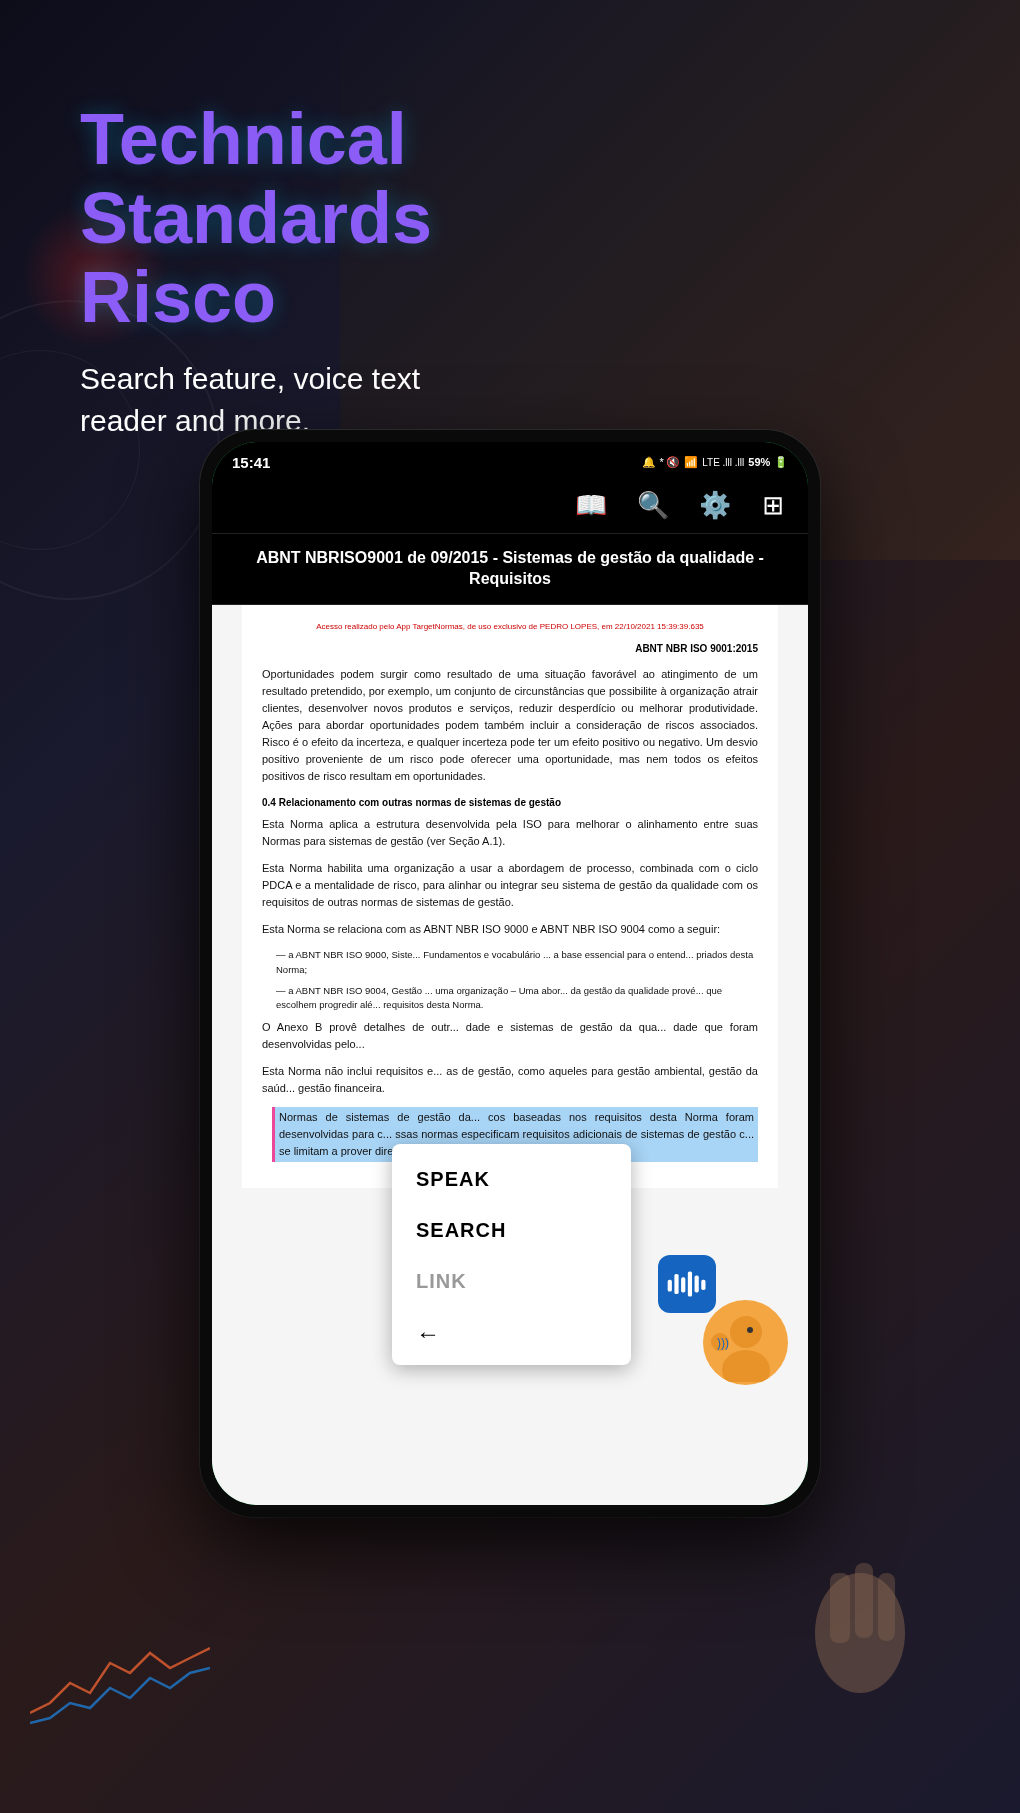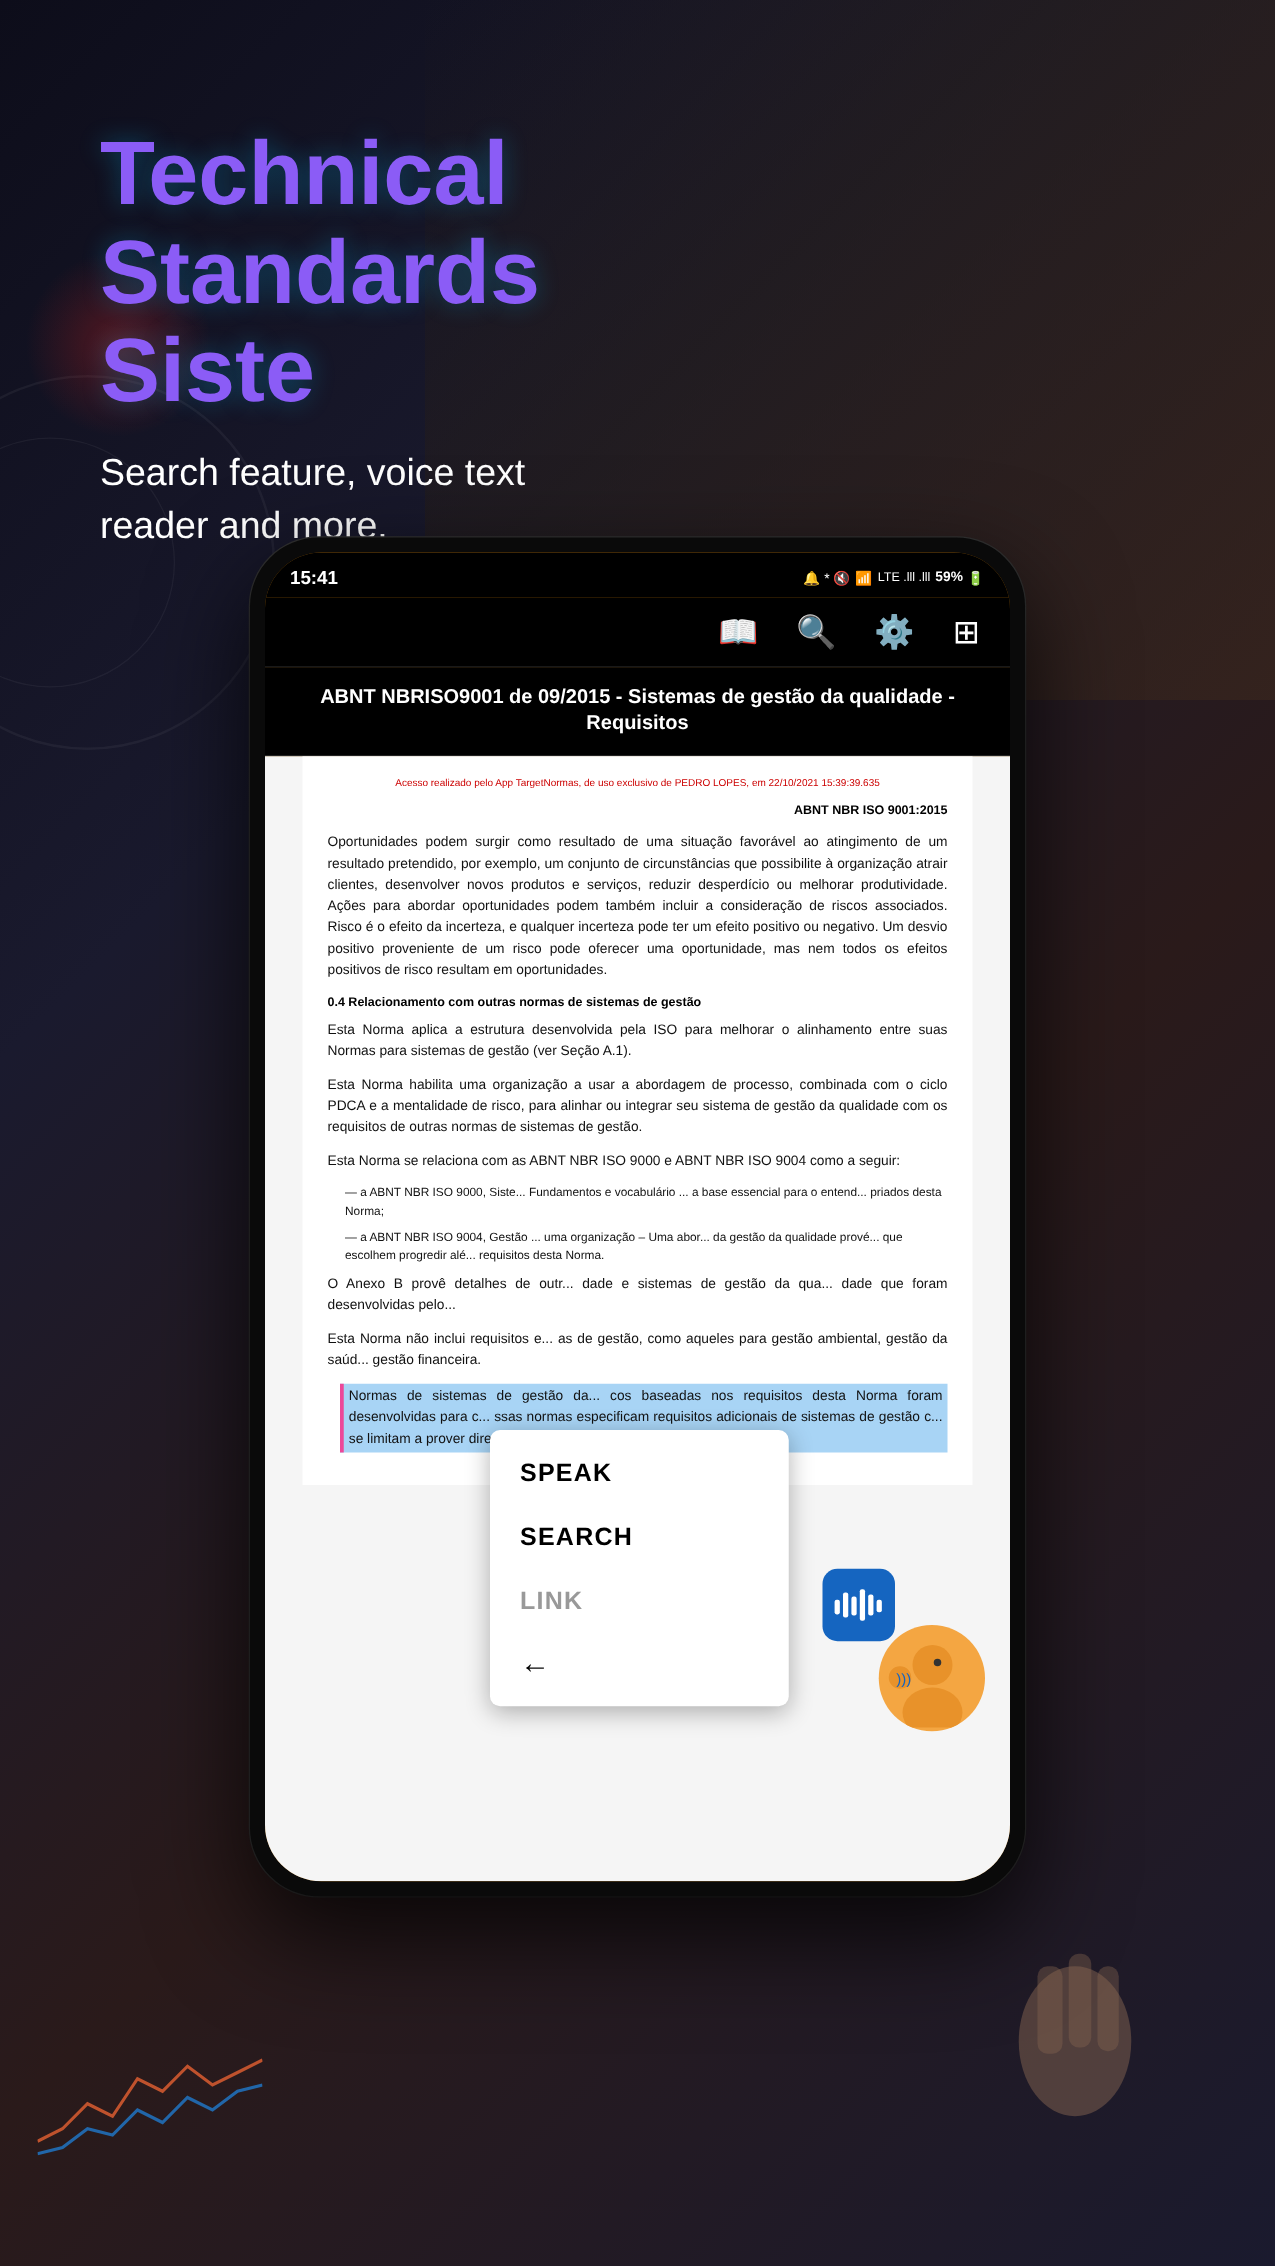--- a/index.html
+++ b/index.html
@@ -78,21 +78,21 @@
     }
 
     .phone-outer {
       background: #0a0a0a;
       border-radius: 55px;
       padding: 12px;
       box-shadow: 0 30px 80px rgba(0,0,0,0.8), 0 0 0 1px #333;
     }
 
     .phone-inner {
-      background: #a16207;
+      background: #22c55e;
       border-radius: 45px;
       overflow: hidden;
       position: relative;
     }
 
     
     .status-bar {
       background: #000;
       display: flex;
       justify-content: space-between;
@@ -277,21 +277,21 @@
 <div style="position:absolute;top:0;right:0;width:680px;height:560px;z-index:1;overflow:hidden;">
   <div style="width:100%;height:100%;background:linear-gradient(135deg, transparent 0%, rgba(40,30,20,0.5) 40%, rgba(60,40,30,0.6) 100%);"></div>
 </div>
 
 <div style="position:absolute;top:200px;left:20px;width:150px;height:150px;border-radius:50%;background:radial-gradient(circle, rgba(180,30,30,0.4) 0%, transparent 70%);z-index:2;"></div>
 
 <div class="header-area">
   <div class="app-title">
     <div>Technical</div>
     <div>Standards</div>
-    <div>Siste</div>
+    <div>Risco</div>
   </div>
   <div class="app-subtitle">Search feature, voice text reader and more.</div>
 </div>
 
 <div class="phone-container">
   <div class="phone-outer">
     <div class="phone-inner">
 
       <div class="status-bar">
         <span class="status-time">15:41</span>

